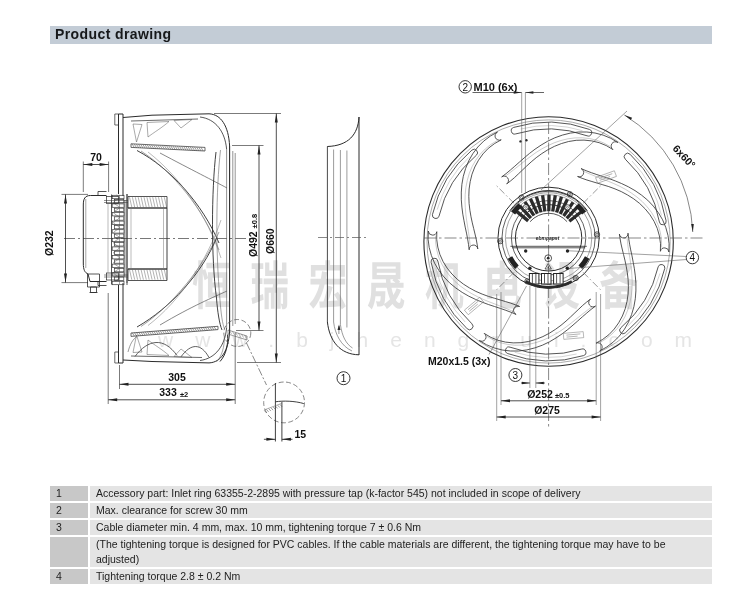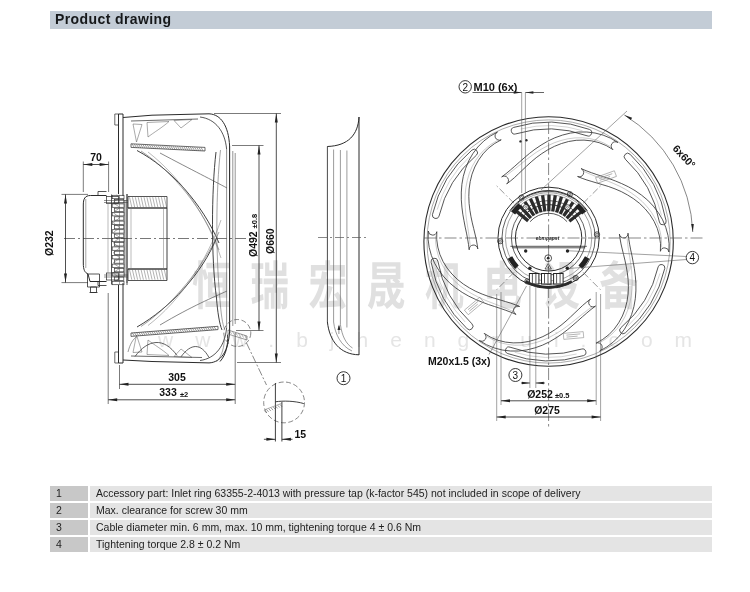--- a/index.html
+++ b/index.html
@@ -1,15 +1,15 @@
 <!DOCTYPE html>
 <html><head><meta charset="utf-8"><style>
 html,body{margin:0;padding:0;width:750px;height:592px;background:#fff;overflow:hidden}
 body{font-family:"Liberation Sans",sans-serif;position:relative}
-.hdr{position:absolute;left:50px;top:11px;width:662px;height:18px;background:#c3ccd6}
+.hdr{position:absolute;left:50px;top:26px;width:662px;height:18px;background:#c3ccd6}
 .hdr span{display:block;font-weight:bold;font-size:14px;letter-spacing:0.4px;color:#16181a;line-height:17.5px;padding-left:5px}
 table.nt{position:absolute;left:48px;top:483.5px;border-collapse:separate;border-spacing:2px 2px;font-size:10.5px;color:#222;table-layout:fixed;width:666px}
 table.nt td{padding:0 4px 0 6px;vertical-align:top;line-height:15px}
 td.num{width:28px;background:#c8c8c8;padding-left:7px}
 td.txt{background:#e4e4e4}
 </style></head><body>
 <div class="hdr">
     <span>Product drawing</span>
   </div>
 <svg width="750" height="592" viewBox="0 0 750 592" style="position:absolute;left:0;top:0">
@@ -421,27 +421,31 @@
 <path d="M496.7,294 V421 M600.6,294 V421" stroke="#555" stroke-width="0.55" fill="none"></path>
 <path d="M496.7,417 H600.6" stroke="#222" stroke-width="0.8" fill="none"></path>
 <path d="M496.7,417.0 L505.7,418.5 L505.7,415.5 Z" fill="#222"></path>
 <path d="M600.6,417.0 L591.6,415.5 L591.6,418.5 Z" fill="#222"></path>
 <text x="547" y="413.5" font-size="10.5" font-weight="bold" fill="#111" text-anchor="middle">Ø275</text>
 </svg>
 <table class="nt">
 <tbody>
       <tr>
         <td class="num">1</td>
-        <td class="txt">Accessory part: Inlet ring 63355-2-4013 with pressure tap (k-factor 545) not included in scope of delivery</td>
+        <td class="txt">Accessory part: Inlet ring 63355-2-2895 with pressure tap (k-factor 545) not included in scope of delivery</td>
       </tr>
 <tr>
         <td class="num">2</td>
         <td class="txt">Max. clearance for screw 30 mm</td>
       </tr>
 <tr>
         <td class="num">3</td>
-        <td class="txt">Cable diameter min. 6 mm, max. 10 mm, tightening torque 4 ± 0.6 Nm</td>
+        <td class="txt">Cable diameter min. 4 mm, max. 10 mm, tightening torque 7 ± 0.6 Nm</td>
+      </tr>
+<tr>
+        <td class="num"></td>
+        <td class="txt">(The tightening torque is designed for PVC cables. If the cable materials are different, the tightening torque may have to be adjusted)</td>
       </tr>
 <tr>
         <td class="num">4</td>
         <td class="txt">Tightening torque 2.8 ± 0.2 Nm</td>
       </tr>
 </tbody>
   </table>
 </body></html>

